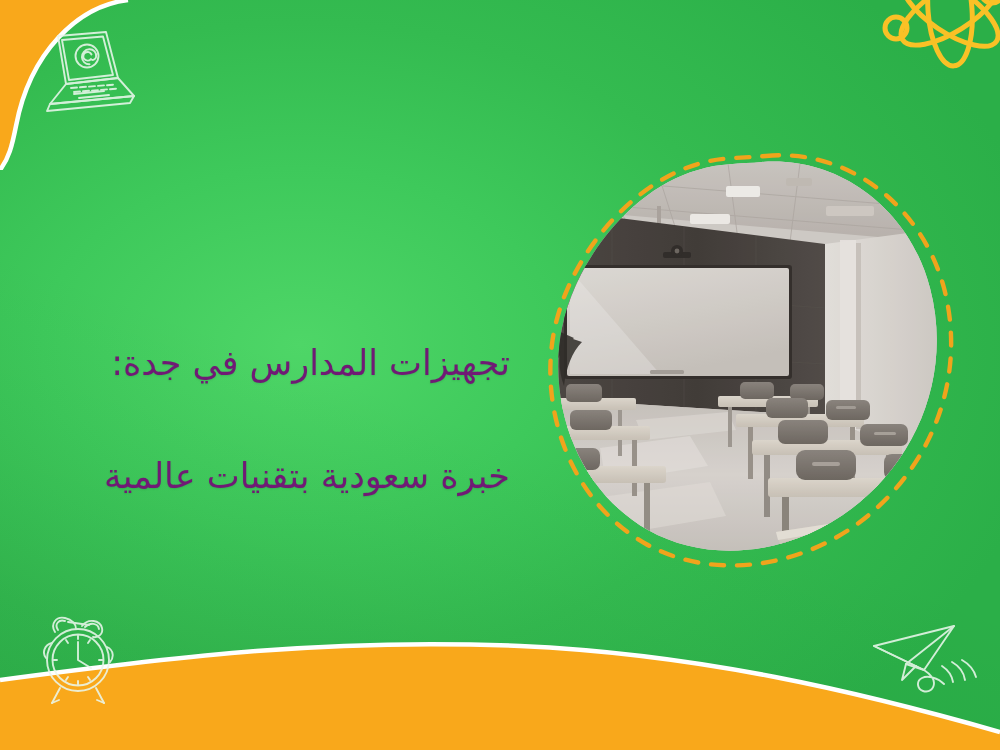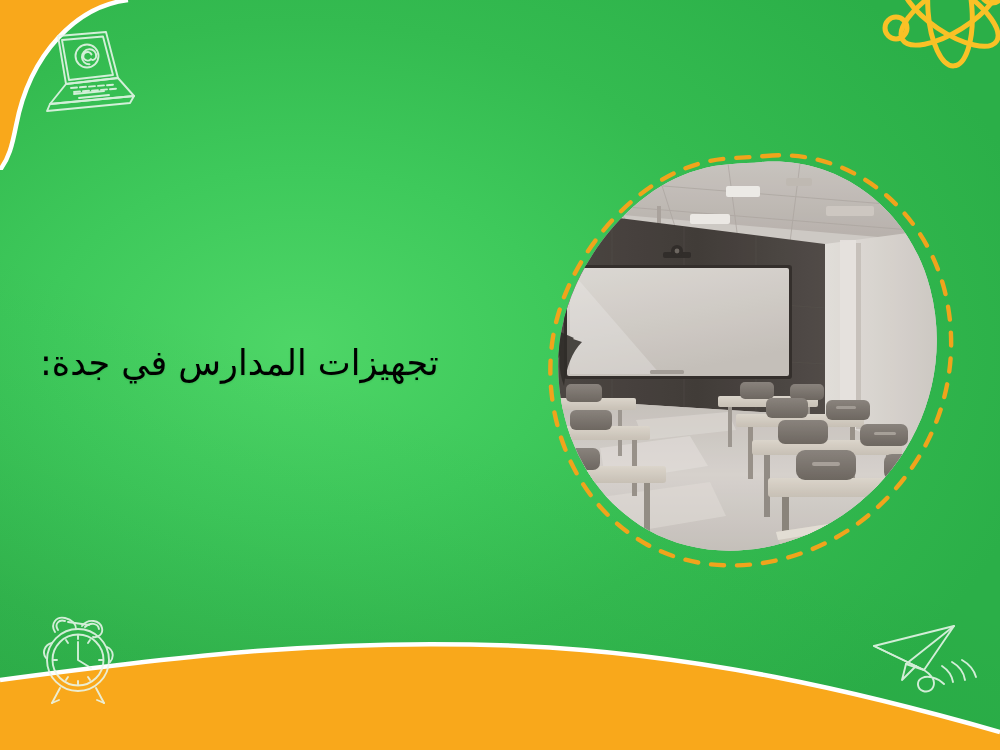--- a/index.html
+++ b/index.html
@@ -37,22 +37,22 @@
   #doodle-laptop{left:30px; top:26px;}
   #doodle-clock{left:22px; top:604px;}
   #doodle-plane{left:868px; top:608px;}
   #doodle-atom{right:-14px; top:-30px; opacity:1;}
 
   
   #headline{
     position:absolute;
     left:40px; top:278px;
     width:470px;
-    text-align:left;
-    color:#000000;
+    text-align:right;
+    color:#701a75;
     font-size:35px;
     line-height:1.62;
     font-weight:400;
     letter-spacing:0;
     direction:rtl;
     text-shadow:0 1px 2px rgba(0,70,25,.14);
     white-space:pre-line;
   }
   #headline .ln{display:block;}
 
@@ -145,20 +145,21 @@
     </g>
     <circle cx="92" cy="-4" r="18" fill="#F7CF45"></circle>
     <g fill="none" stroke="#CF9A12" stroke-width="2" stroke-linecap="round">
       <path d="M88,6 C90,0 94,2 94,-4 C94,-9 90,-9 90,-13"></path>
       <path d="M96,6 C98,1 100,-2 99,-7"></path>
     </g>
   </svg>
 
   <div id="headline">
     <span class="ln">تجهيزات المدارس في جدة:</span>
+    <span class="ln">خبرة سعودية بتقنيات عالمية</span>
   </div>
 
   <div id="photo-blob-wrap">
 
     <svg id="blob-dash" width="450" height="450" viewBox="0 0 450 450">
       <path d="M236,16
                C318,8 392,66 414,148
                C436,232 406,318 340,374
                C276,428 184,442 116,404
                C48,366 12,284 22,204

